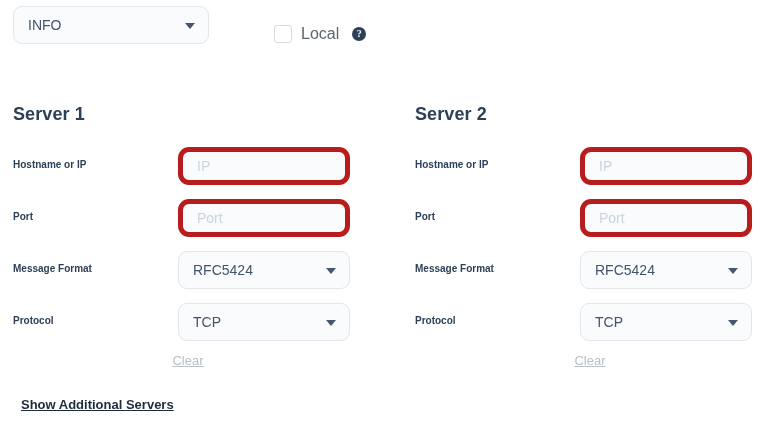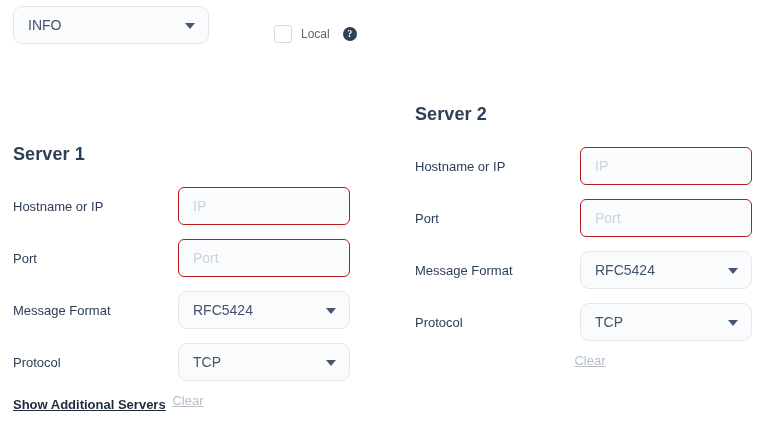--- a/index.html
+++ b/index.html
@@ -77,21 +77,21 @@
     gap: 9px;
   }
   .checkbox {
     width: 18px; height: 18px;
     border: 1px solid #d7dbe0;
     border-radius: 3px;
     background: #ffffff;
     cursor: pointer;
   }
   .local-label {
-    font-size: 12px;
+    font-size: 16px;
     color: #5c6671;
     cursor: pointer;
   }
   .help-icon {
     width: 14px; height: 14px;
     border-radius: 50%;
     background: #2e4057;
     color: #ffffff;
     font-size: 10px;
     font-weight: bold;
@@ -101,53 +101,53 @@
     margin-left: 4px;
     font-family: "Liberation Serif", serif;
   }
 
   
   .col {
     position: absolute;
     top: 104px;
     width: 354px;
   }
-  .col-1 { left: 13px; margin-top: 40px; }
+  .col-1 { left: 13px; }
   .col-2 { left: 415px; }
 
   .server-title {
     font-size: 18px;
     font-weight: 600;
     color: #2e4057;
     margin-bottom: 22px;
     letter-spacing: .1px;
   }
 
   .row {
     position: relative;
     height: 52px;
     display: flex;
     align-items: flex-start;
   }
   .row-label {
     width: 165px;
-    font-size: 13px;
-    font-weight: 400;
+    font-size: 10px;
+    font-weight: 700;
     color: #2e4057;
     padding-top: 12px;
     flex-shrink: 0;
   }
   .row-control { width: 172px; }
 
   .text-input {
     width: 172px;
     height: 38px;
     background: #fafbfc;
-    border: 1px solid #b91c1c;
-    border-radius: 6px;
+    border: 5px solid #b91c1c;
+    border-radius: 11px;
     padding: 0 14px;
     font-size: 14px;
     color: #43536b;
     font-family: "Liberation Sans", sans-serif;
     outline: none;
   }
   .text-input::placeholder { color: #c9d4e0; }
 
   .clear-row {
     height: 30px;
@@ -158,21 +158,21 @@
   }
   .clear-link {
     font-size: 13px;
     color: #b9bfc7;
     text-decoration: underline;
     cursor: pointer;
   }
 
   .show-more {
     position: absolute;
-    left: 13px;
+    left: 21px;
     top: 397px;
     font-size: 13px;
     font-weight: 600;
     color: #1e2b3a;
     text-decoration: underline;
     cursor: pointer;
   }
 </style>
 </head>
 <body>

